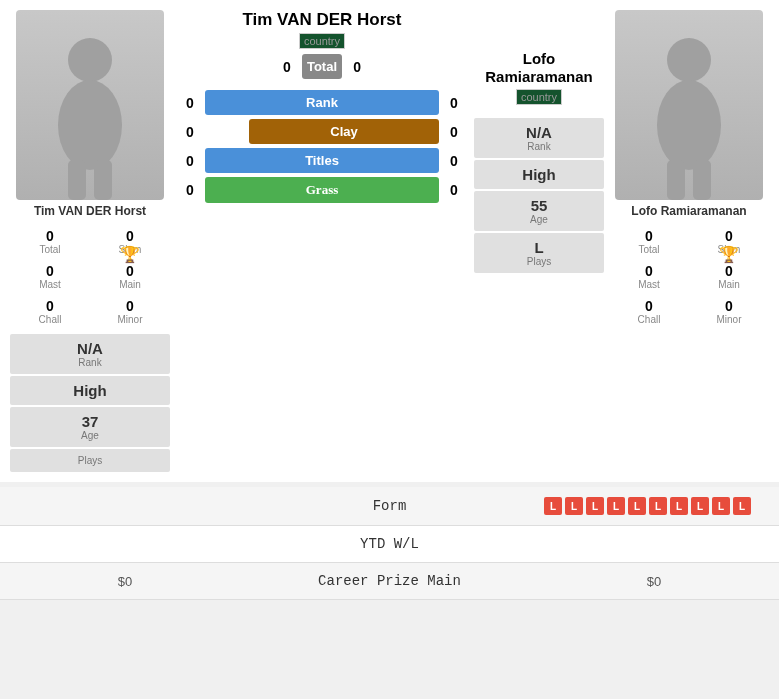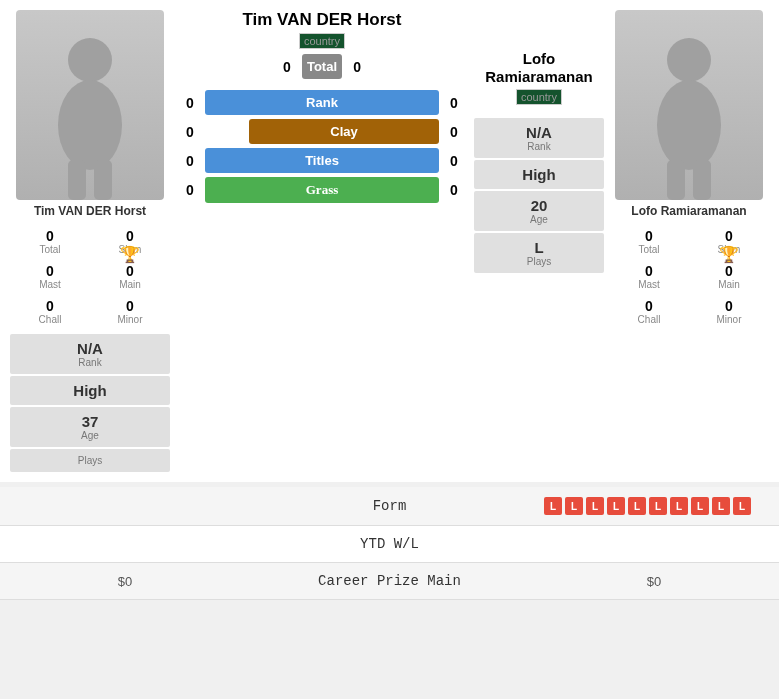--- a/index.html
+++ b/index.html
@@ -372,21 +372,21 @@
 
       <div class="rp-cards">
         <div class="rp-card">
           <div class="rp-card-val">N/A</div>
           <div class="rp-card-lbl">Rank</div>
         </div>
         <div class="rp-card">
           <div class="rp-card-val">High</div>
         </div>
         <div class="rp-card">
-          <div class="rp-card-val">20</div>
+          <div class="rp-card-val">55</div>
           <div class="rp-card-lbl">Age</div>
         </div>
         <div class="rp-card">
           <div class="rp-card-val">L</div>
           <div class="rp-card-lbl">Plays</div>
         </div>
       </div>
     </div>
 
     <div class="right-col">

